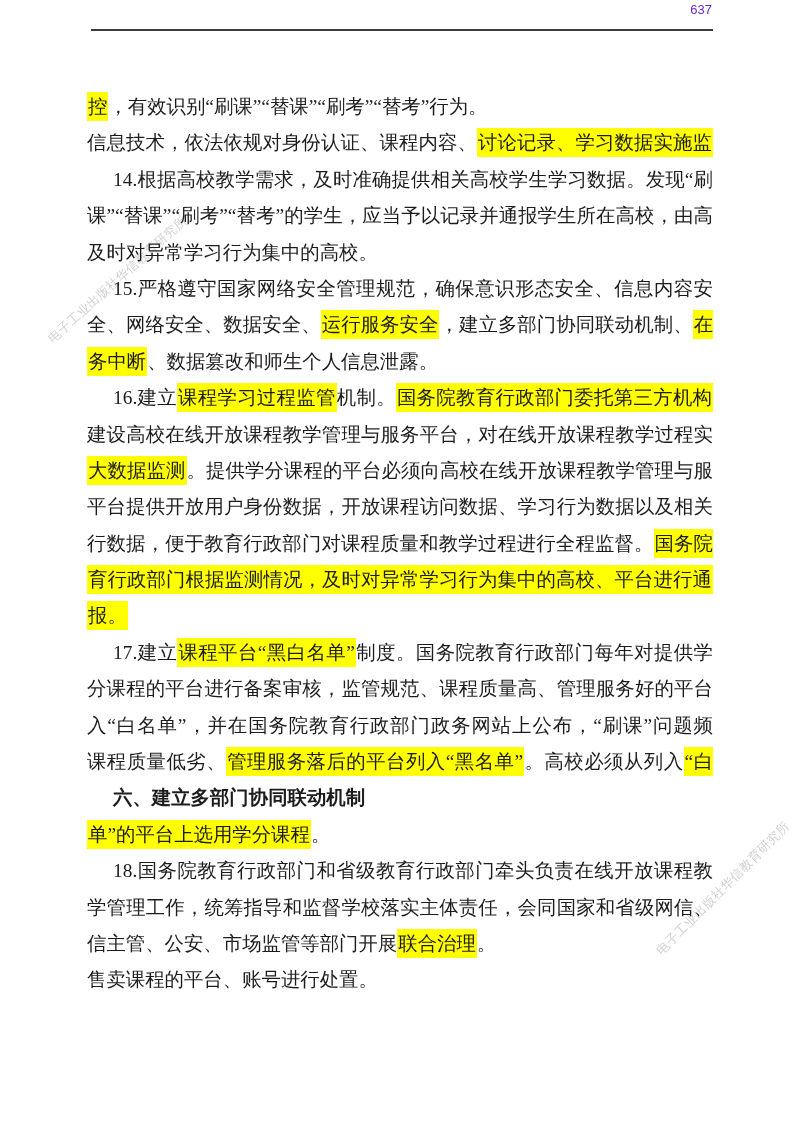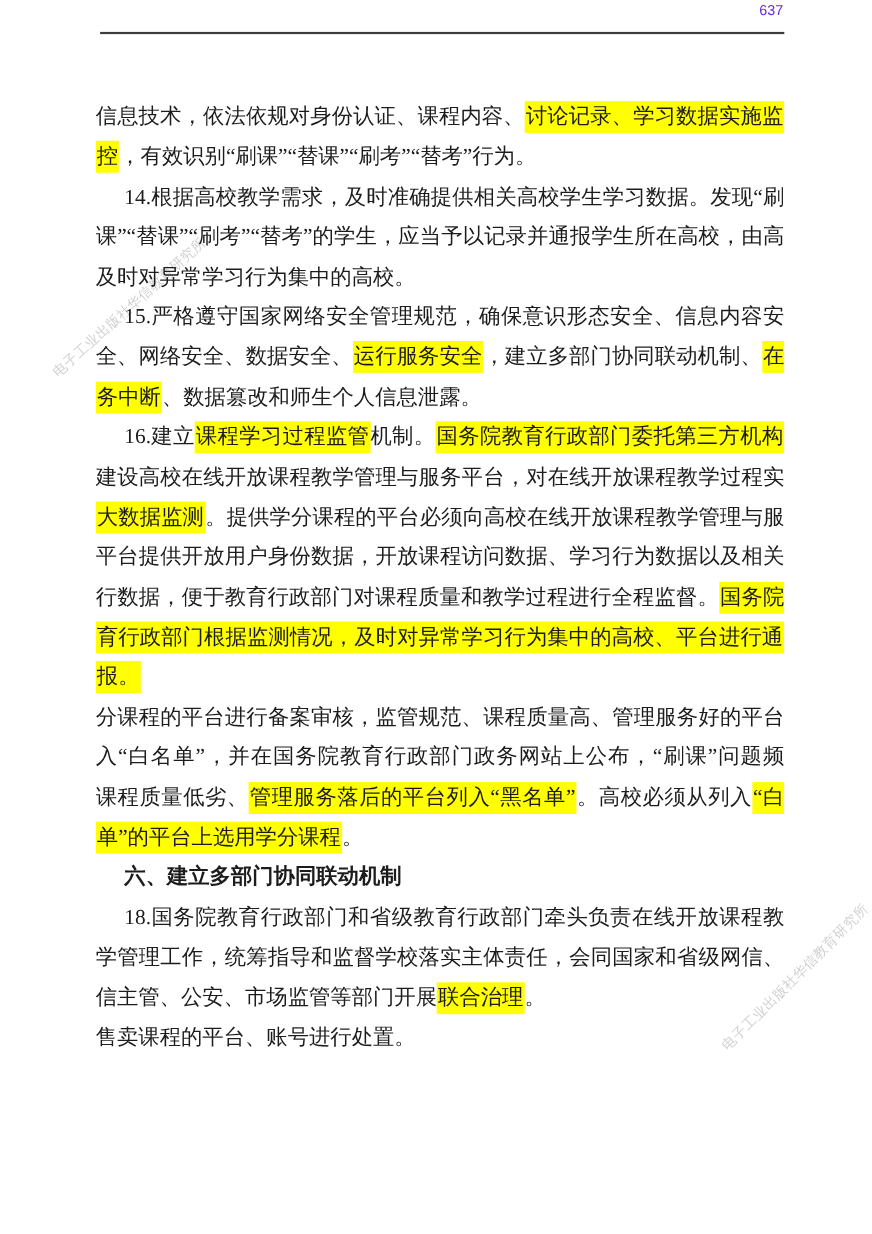--- a/index.html
+++ b/index.html
@@ -79,38 +79,39 @@
 </style>
 </head>
 <body>
 
 <div class="page">
   <div class="page-number">637</div>
   <div class="header-rule"></div>
   <div class="watermark wm-left">电子工业出版社华信教育研究所</div>
   <div class="watermark wm-bottom-right">电子工业出版社华信教育研究所</div>
   <div class="text-body">
+      <div class="line"><span class="hl">控</span><span>，有效识别“刷课”“替课”“刷考”“替考”行为。</span></div>
       <div class="line fill"><span>信息技术，依法依规对身份认证、课程内容、</span><span class="hl">讨论记录、学习数据实施监</span></div>
-      <div class="line"><span class="hl">控</span><span>，有效识别“刷课”“替课”“刷考”“替考”行为。</span></div>
       <div class="line fill indent"><span>14.根据高校教学需求，及时准确提供相关高校学生学习数据。发现“刷</span></div>
       <div class="line fill"><span>课”“替课”“刷考”“替考”的学生，应当予以记录并通报学生所在高校，由高校</span></div>
       <div class="line"><span>及时对异常学习行为集中的高校。</span></div>
       <div class="line fill indent"><span>15.严格遵守国家网络安全管理规范，确保意识形态安全、信息内容安</span></div>
       <div class="line fill"><span>全、网络安全、数据安全、</span><span class="hl">运行服务安全</span><span>，建立多部门协同联动机制、</span><span class="hl">在线服</span></div>
       <div class="line"><span class="hl">务中断</span><span>、数据篡改和师生个人信息泄露。</span></div>
       <div class="line fill indent"><span>16.建立</span><span class="hl">课程学习过程监管</span><span>机制。</span><span class="hl">国务院教育行政部门委托第三方机构</span></div>
       <div class="line fill"><span>建设高校在线开放课程教学管理与服务平台，对在线开放课程教学过程实施</span></div>
       <div class="line fill"><span class="hl">大数据监测</span><span>。提供学分课程的平台必须向高校在线开放课程教学管理与服务</span></div>
       <div class="line fill"><span>平台提供开放用户身份数据，开放课程访问数据、学习行为数据以及相关运</span></div>
       <div class="line fill"><span>行数据，便于教育行政部门对课程质量和教学过程进行全程监督。</span><span class="hl">国务院教</span></div>
       <div class="line fill"><span class="hl">育行政部门根据监测情况，及时对异常学习行为集中的高校、平台进行通</span></div>
       <div class="line"><span class="hl">报。</span></div>
+      <div class="line fill indent"><span>17.建立</span><span class="hl">课程平台“黑白名单”</span><span>制度。国务院教育行政部门每年对提供学</span></div>
       <div class="line fill"><span>分课程的平台进行备案审核，监管规范、课程质量高、管理服务好的平台进</span></div>
       <div class="line fill"><span>入“白名单”，并在国务院教育行政部门政务网站上公布，“刷课”问题频出、</span></div>
       <div class="line fill"><span>课程质量低劣、</span><span class="hl">管理服务落后的平台列入“黑名单”</span><span>。高校必须从列入</span><span class="hl">“白名</span></div>
+      <div class="line indent bold"><span>六、建立多部门协同联动机制</span></div>
       <div class="line"><span class="hl">单”的平台上选用学分课程</span><span>。</span></div>
-      <div class="line indent bold"><span>六、建立多部门协同联动机制</span></div>
       <div class="line fill indent"><span>18.国务院教育行政部门和省级教育行政部门牵头负责在线开放课程教</span></div>
       <div class="line fill"><span>学管理工作，统筹指导和监督学校落实主体责任，会同国家和省级网信、电</span></div>
       <div class="line"><span>信主管、公安、市场监管等部门开展</span><span class="hl">联合治理</span><span>。</span></div>
       <div class="line"><span>售卖课程的平台、账号进行处置。</span></div>
     </div>
 </div>
 
 </body></html>

